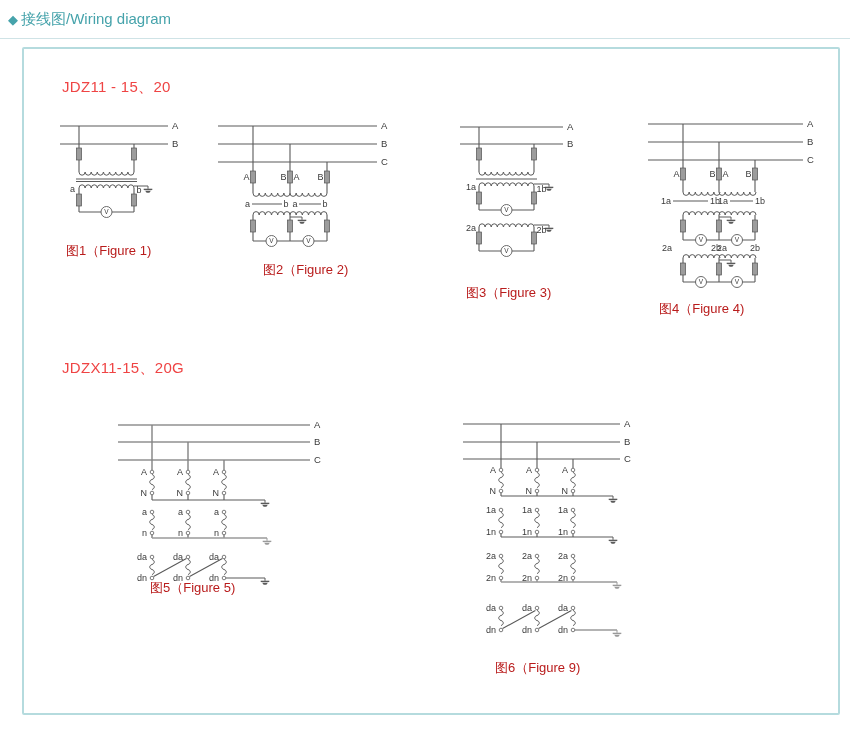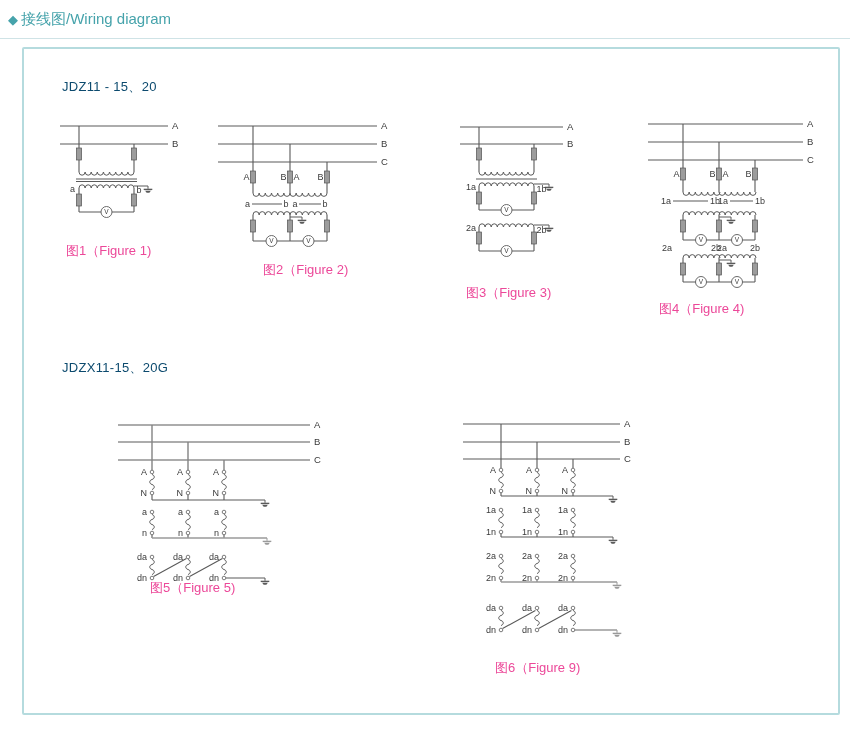--- a/index.html
+++ b/index.html
@@ -4,22 +4,22 @@
 <style>
   html,body{margin:0;padding:0;background:#fff;}
   .page{position:relative;width:850px;height:736px;background:#fff;overflow:hidden;
         font-family:"Liberation Sans",sans-serif;}
   .page-title{position:absolute;left:8px;top:10px;font-size:15px;color:#46a3ab;
               display:flex;align-items:center;gap:3px;}
   .page-title .diamond{font-size:13px;line-height:1;}
   .title-rule{position:absolute;left:0;right:0;top:38px;height:1px;background:#cfe3e6;}
   .panel{position:absolute;left:22px;top:47px;width:814px;height:664px;
          border:2px solid #b5dbde;border-radius:2px;background:#fff;}
-  .heading{position:absolute;font-size:13px;color:#0c4a6e;letter-spacing:.3px;}
-  .caption{position:absolute;font-size:13px;color:#ec4899;}
+  .heading{position:absolute;font-size:15px;color:#ef4444;letter-spacing:.3px;}
+  .caption{position:absolute;font-size:13px;color:#b91c1c;}
   .fig{position:absolute;overflow:visible;}
   .w{stroke:#5a5a5a;stroke-width:1.1;fill:none;}
   .wd{stroke:#838383;stroke-width:1.4;fill:none;}
   .wg{stroke:#9a9a9a;stroke-width:1.6;fill:none;}
   .coil{stroke:#5a5a5a;stroke-width:1;fill:none;}
   .vm{fill:#fff;stroke:#5a5a5a;stroke-width:.9;}
   .vmt{font-size:6.5px;fill:#3a3a3a;text-anchor:middle;}
   .term{fill:#fff;stroke:#5a5a5a;stroke-width:.8;}
   text{fill:#3a3a3a;font-family:"Liberation Sans",sans-serif;font-size:9px;}
   text.ph{font-size:9.5px;}

